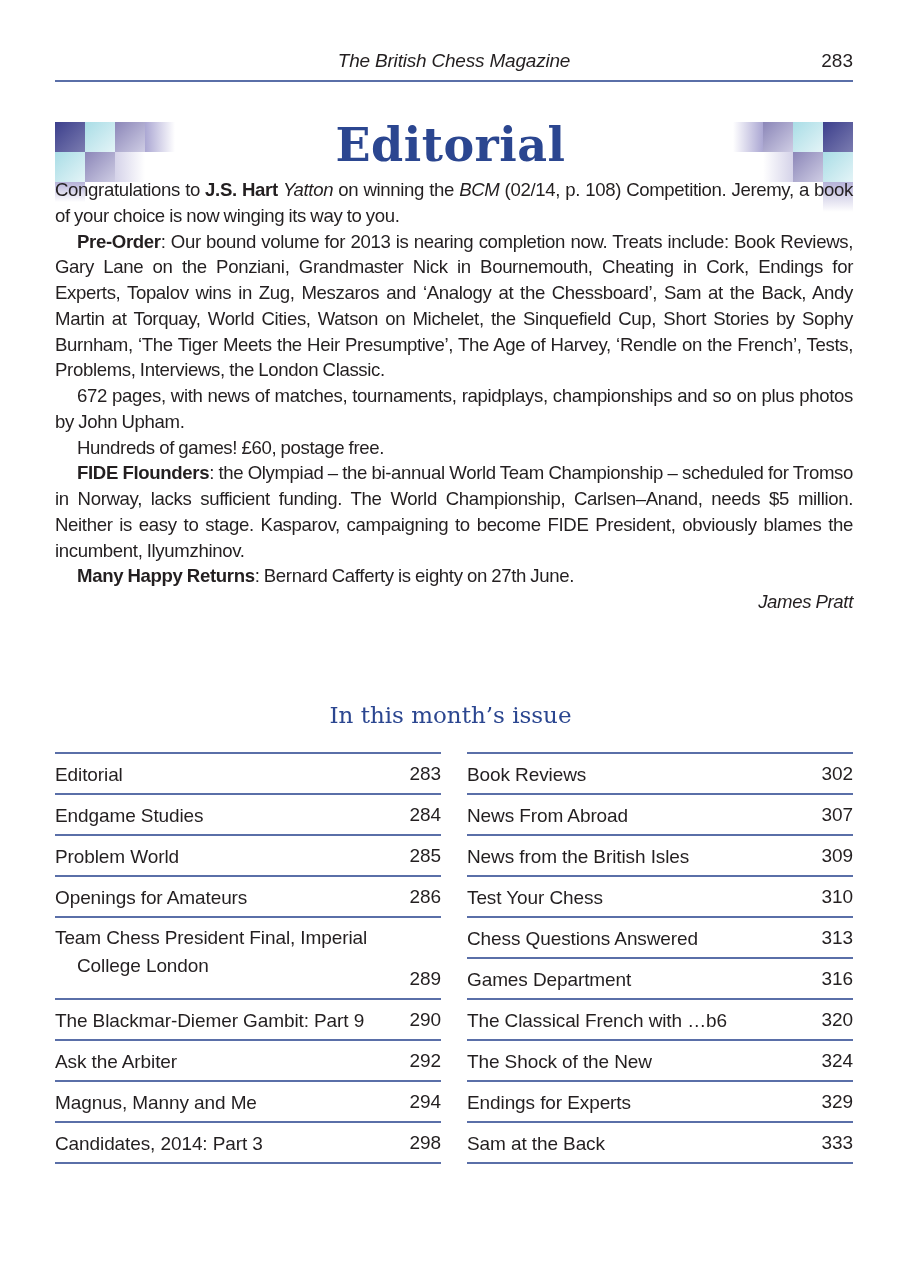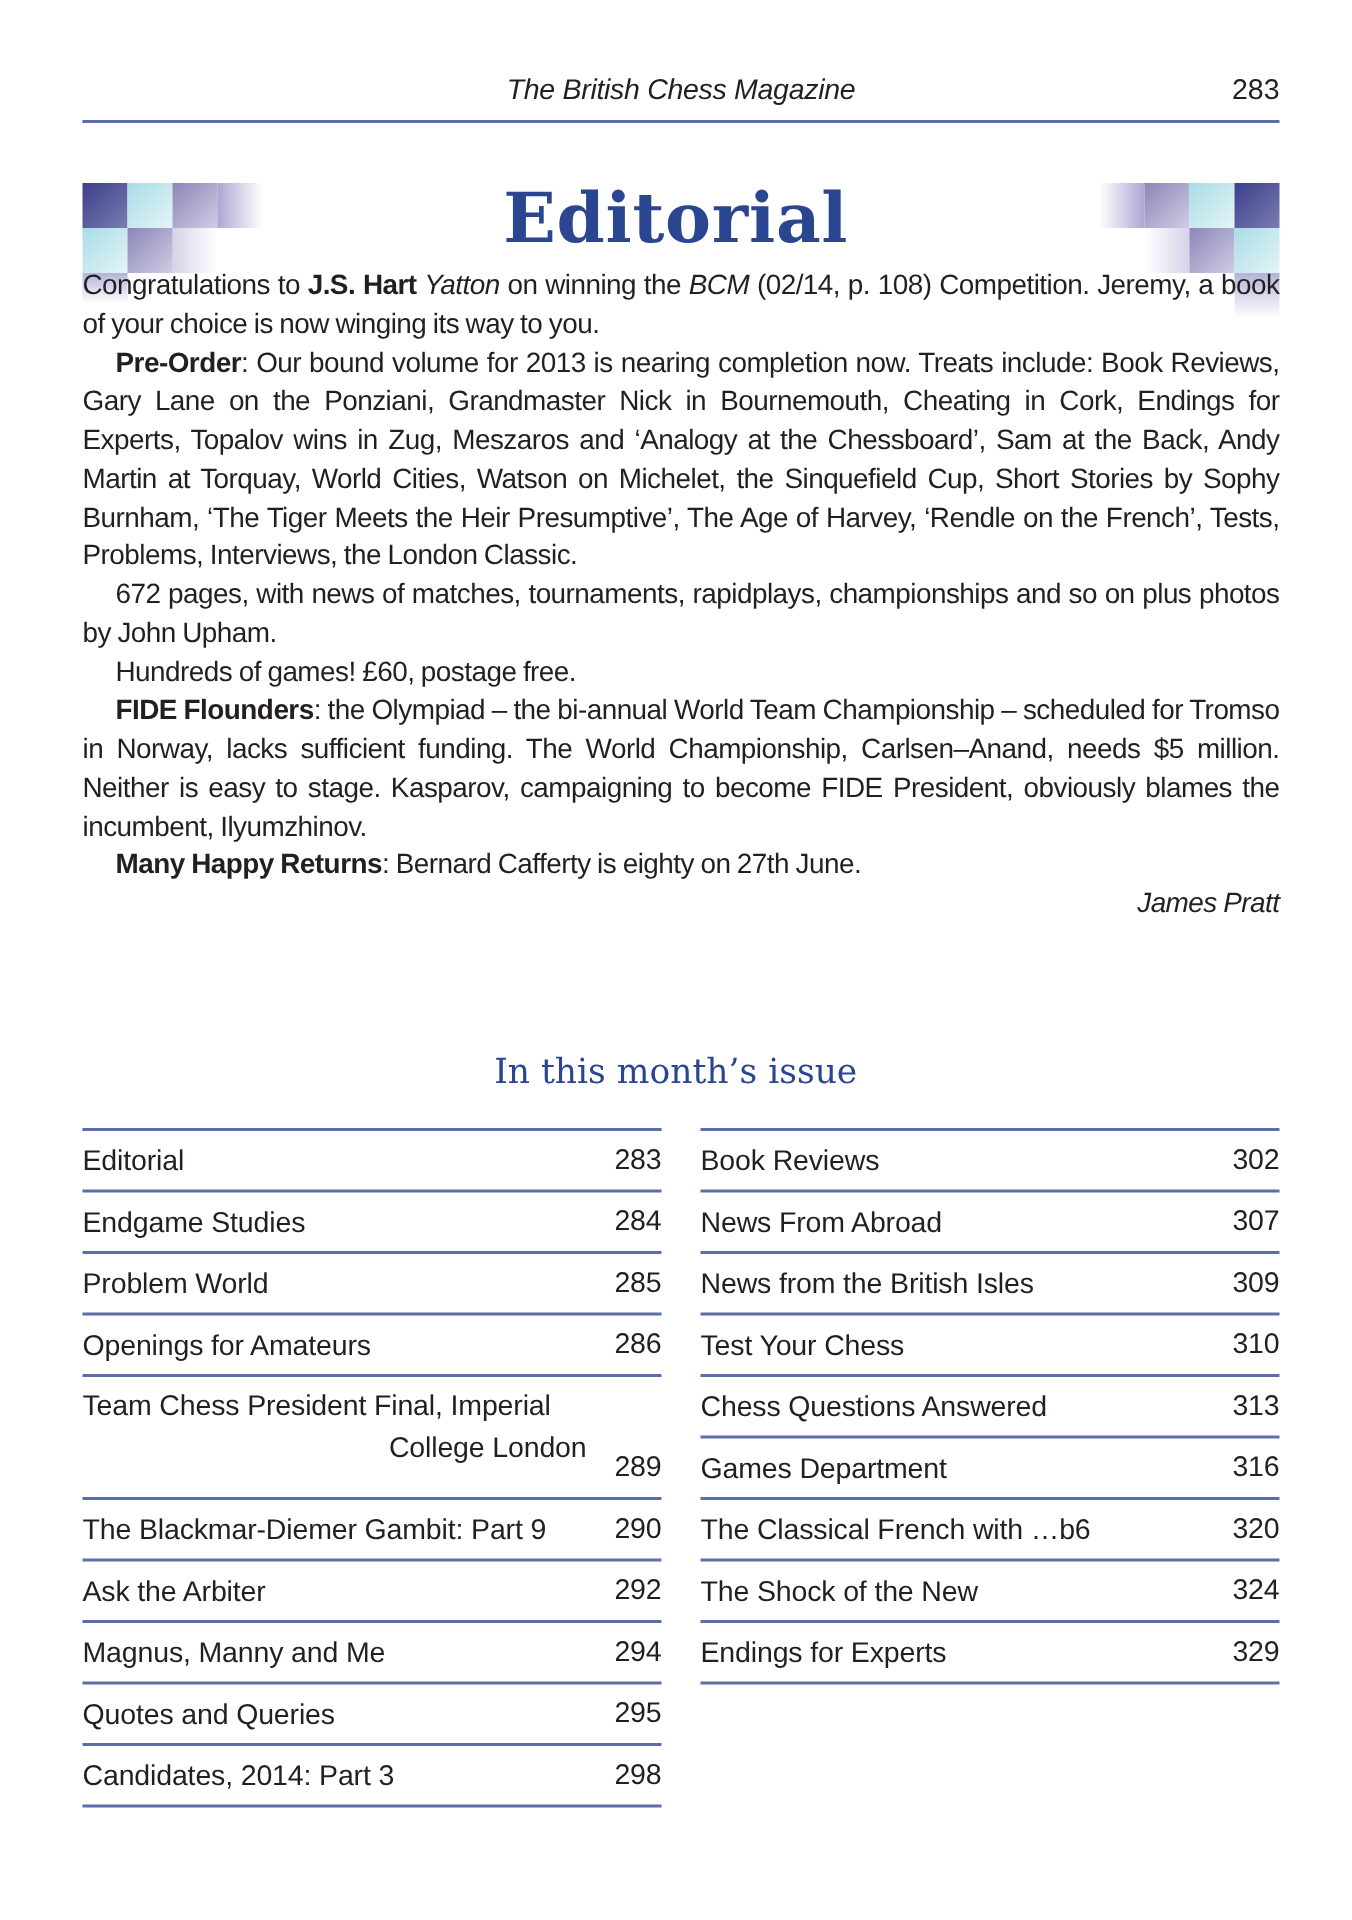--- a/index.html
+++ b/index.html
@@ -38,21 +38,21 @@
   .issue-title { position: absolute; left: 0; width: 901px; top: 702px; text-align: center;
                  font-family: "DejaVu Serif", "Liberation Serif", serif; font-weight: normal;
                  font-size: 23px; color: #2b4690; }
 
   .toc-col { position: absolute; top: 752px; width: 386px; border-top: 2px solid #5a6fa8; }
   .toc-left { left: 55px; }
   .toc-right { left: 467px; }
   .toc-row { position: relative; border-bottom: 2px solid #5a6fa8; font-size: 19px;
              letter-spacing: -0.1px; }
   .toc-row .t { display: block; padding: 10px 50px 9px 0; line-height: 20px; }
-  .toc-row .t .l2 { display: block; padding-left: 22px; margin-top: 8px; text-align: right; }
+  .toc-row .t .l2 { display: block; padding-left: 22px; margin-top: 8px; }
   .toc-row .p { position: absolute; right: 0; bottom: 9px; line-height: 20px; }
   .toc-row.single { height: 39px; }
   .toc-row.single .t { padding-top: 11px; }
   .toc-row.double { height: 80px; }
 </style>
 </head>
 <body>
 
 <div class="page-header">
   <span class="mag-title">The British Chess Magazine</span>
@@ -122,24 +122,20 @@
     </div>
     <div class="toc-row single">
       <span class="t"><span>Ask the Arbiter</span></span>
       <span class="p">292</span>
     </div>
     <div class="toc-row single">
       <span class="t"><span>Magnus, Manny and Me</span></span>
       <span class="p">294</span>
     </div>
     <div class="toc-row single">
-      <span class="t"><span>Quotes and Queries</span></span>
-      <span class="p">295</span>
-    </div>
-    <div class="toc-row single">
       <span class="t"><span>Candidates, 2014: Part 3</span></span>
       <span class="p">298</span>
     </div>
   </div>
 <div class="toc-col toc-right" id="toc-right">
     <div class="toc-row single">
       <span class="t"><span>Book Reviews</span></span>
       <span class="p">302</span>
     </div>
     <div class="toc-row single">
@@ -167,13 +163,17 @@
       <span class="p">320</span>
     </div>
     <div class="toc-row single">
       <span class="t"><span>The Shock of the New</span></span>
       <span class="p">324</span>
     </div>
     <div class="toc-row single">
       <span class="t"><span>Endings for Experts</span></span>
       <span class="p">329</span>
     </div>
+    <div class="toc-row single">
+      <span class="t"><span>Sam at the Back</span></span>
+      <span class="p">333</span>
+    </div>
   </div>
 
 </body></html>

